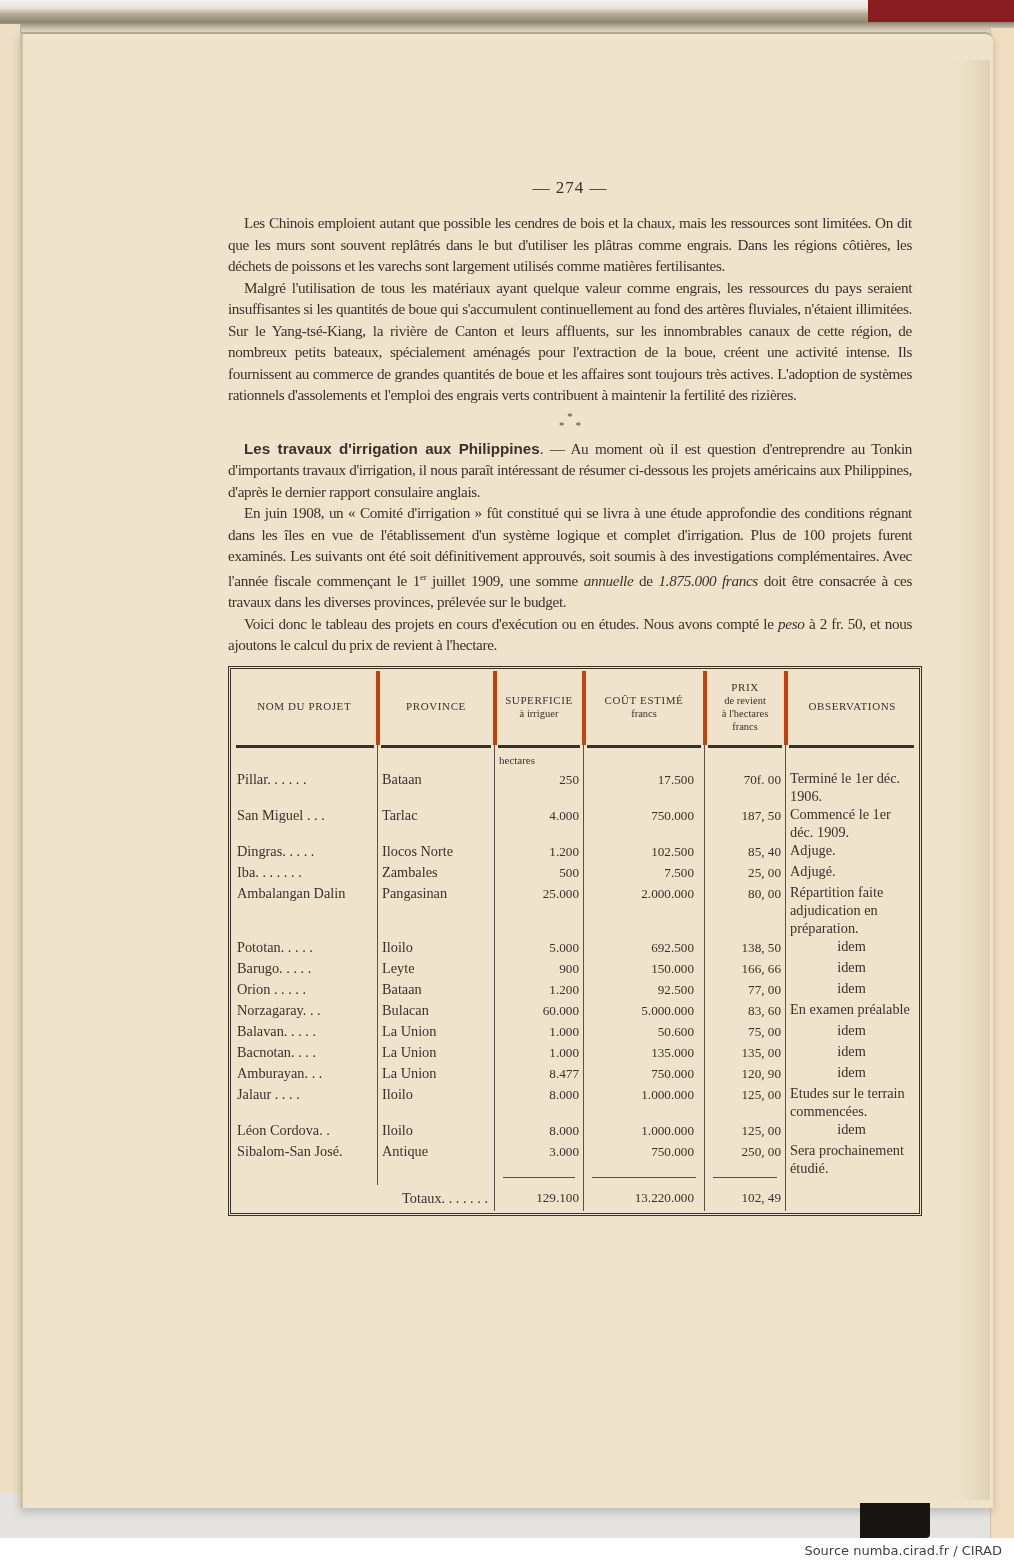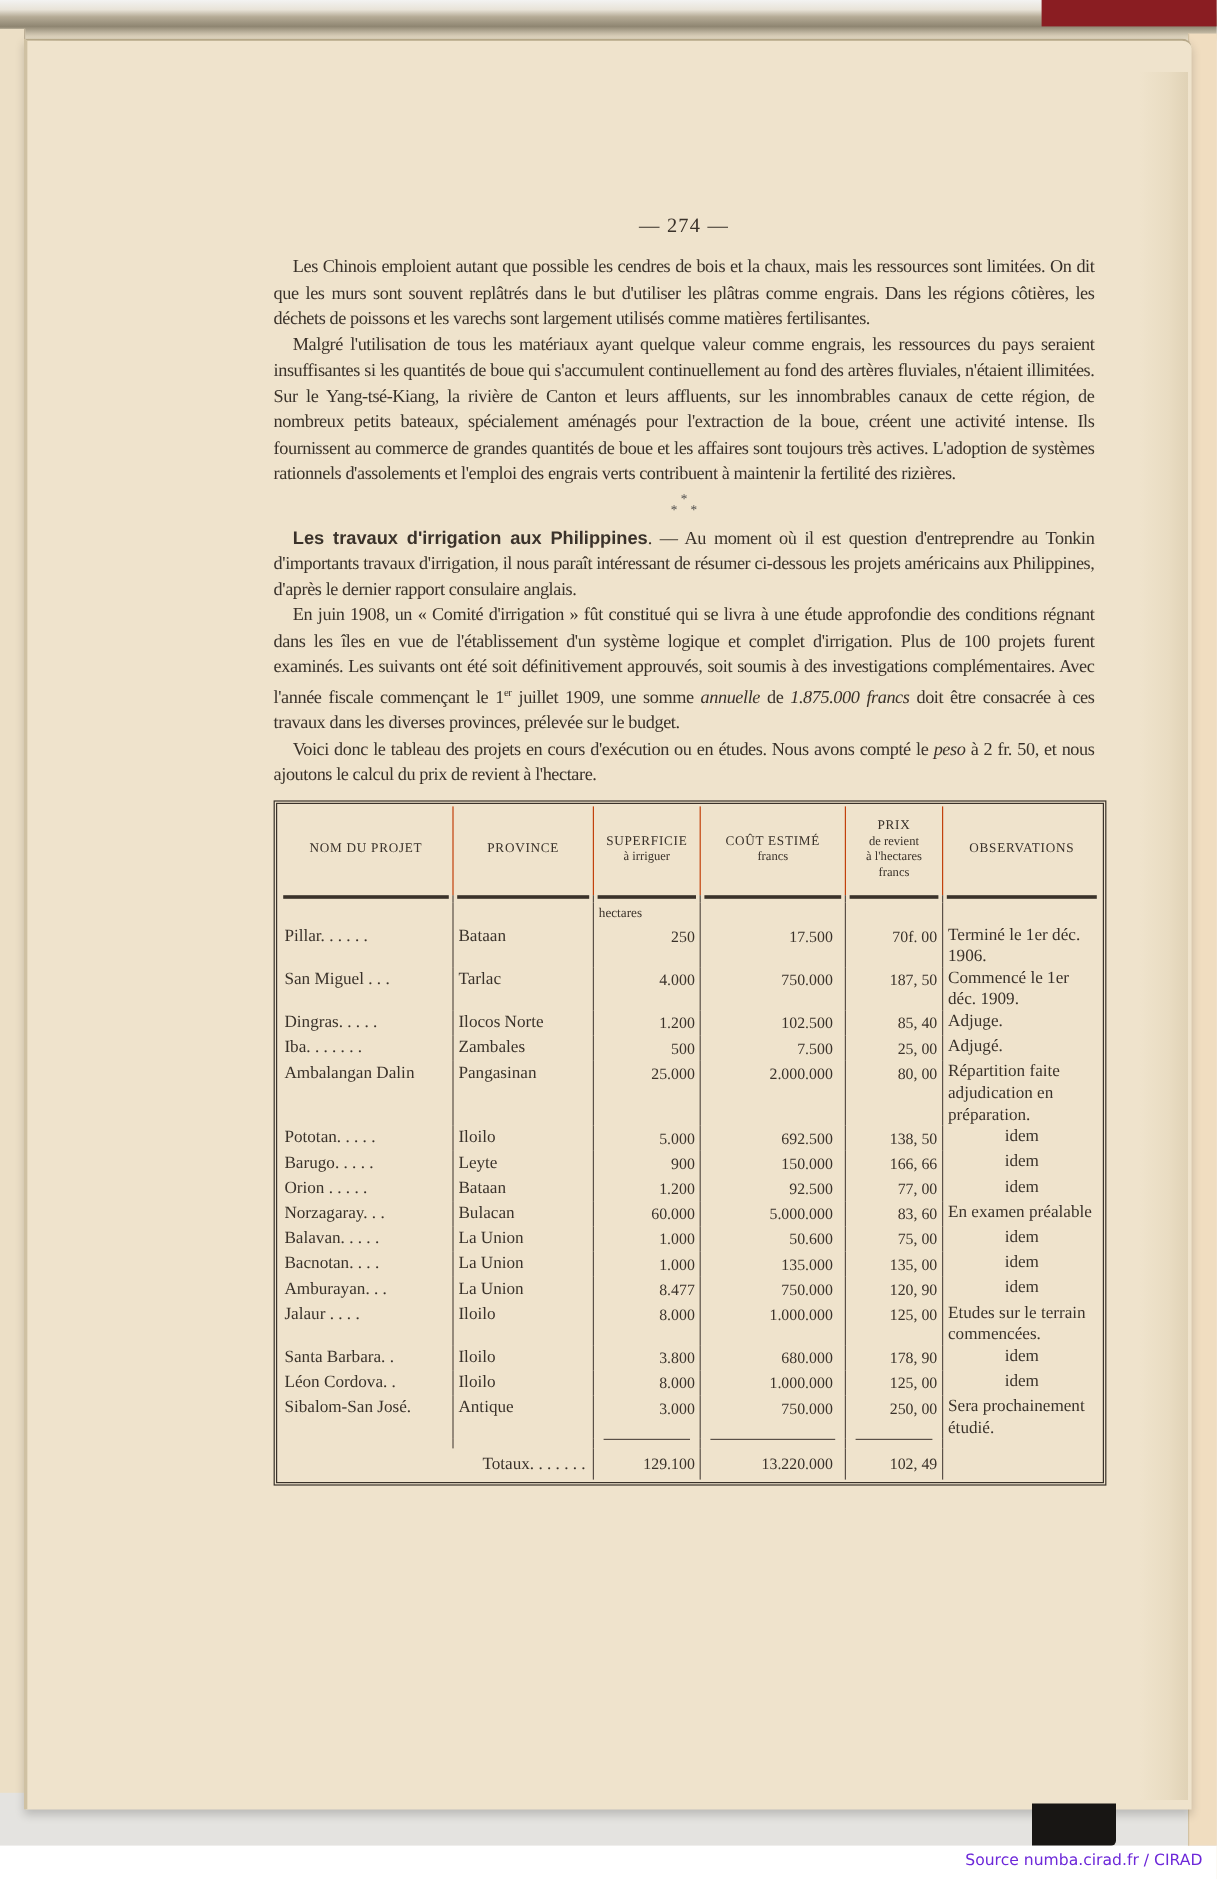--- a/index.html
+++ b/index.html
@@ -18,34 +18,34 @@
     background: #efe3cc;
     border-left: 3px solid #cfc1a3;
     border-top: 2px solid #b6a889;
     border-radius: 0 8px 0 0;
     box-shadow: 0 4px 8px rgba(0,0,0,0.18);
   }
   .page-right-curve { position: absolute; left: 950px; top: 60px; width: 40px; height: 1440px;
     background: linear-gradient(90deg, rgba(239,227,204,0) 0, #e9dcc2 60%, #e0d2b6 100%); }
   .right-strip { position: absolute; left: 990px; top: 28px; width: 24px; height: 1510px; background: #f0ddc0; border-left: 1px solid #d3c3a4; }
   .black-foot { position: absolute; left: 860px; top: 1503px; width: 70px; height: 35px; background: #181614; border-radius: 0 0 4px 0; }
-  .credit { position: absolute; right: 12px; top: 1543px; font-family: "DejaVu Sans", sans-serif; font-size: 13px; color: #6d28d9; }
+  .credit { position: absolute; right: 12px; top: 1543px; font-family: "DejaVu Sans", sans-serif; font-size: 13px; color: #404040; }
 
   .content { position: absolute; left: 228px; top: 178px; width: 684px; color: #3a322a; }
   .page-number { text-align: center; font-size: 17px; letter-spacing: 1px; margin-bottom: 14px; }
   .para { font-size: 15.2px; line-height: 21.5px; text-align: justify; text-indent: 16px; margin: 0; letter-spacing: -0.35px; }
   .para .it { font-style: italic; }
   .stars { text-align: center; font-size: 11px; line-height: 9px; margin: 6px 0 8px 0; color: #444; }
   .section-title { font-family: "Liberation Sans", sans-serif; font-weight: bold; font-size: 15.2px; letter-spacing: 0; }
   sup { font-size: 9px; }
 
   .table-wrap { margin-top: 10px; margin-left: 0px; width: 684px; border: 3px double #3a322a; padding: 2px; }
   table { width: 100%; border-collapse: collapse; font-size: 14.3px; color: #3a322a; }
   th { font-weight: normal; font-size: 11px; letter-spacing: 0.6px; text-align: center; vertical-align: middle;
-       border-left: 1px solid #c2410c; padding: 6px 2px 8px 2px; line-height: 13px; height: 60px; }
+       border-left: 4px solid #c2410c; padding: 6px 2px 8px 2px; line-height: 13px; height: 60px; }
   th:first-child { border-left: none; }
   th .sub { display: block; font-size: 10.5px; letter-spacing: 0; }
   .header-rule td { border-left: 1px solid #5a5047; padding: 0 3px; height: 6px; }
   .header-rule td:first-child { border-left: none; }
   .header-rule td div { border-top: 3px solid #3a322a; }
   td { border-left: 1px solid #5a5047; padding: 0 4px; vertical-align: top; line-height: 21px; }
   td:first-child { border-left: none; }
   td.name { text-align: left; white-space: nowrap; width: 136px; }
   td.prov { text-align: left; width: 108px; }
   td.num { text-align: right; font-size: 13.2px; }
@@ -228,28 +228,20 @@
           </tr>
           <tr>
             <td class="name">Jalaur . . . .</td>
             <td class="prov">Iloilo</td>
             <td class="num sup">8.000</td>
             <td class="num cout">1.000.000</td>
             <td class="num prix">125, 00</td>
             <td class="obs">Etudes sur le terrain commencées.</td>
           </tr>
           <tr>
-            <td class="name">Santa Barbara. .</td>
-            <td class="prov">Iloilo</td>
-            <td class="num sup">3.800</td>
-            <td class="num cout">680.000</td>
-            <td class="num prix">178, 90</td>
-            <td class="obs center">idem</td>
-          </tr>
-          <tr>
             <td class="name">Léon Cordova. .</td>
             <td class="prov">Iloilo</td>
             <td class="num sup">8.000</td>
             <td class="num cout">1.000.000</td>
             <td class="num prix">125, 00</td>
             <td class="obs center">idem</td>
           </tr>
           <tr>
             <td class="name">Sibalom-San José.</td>
             <td class="prov">Antique</td>

